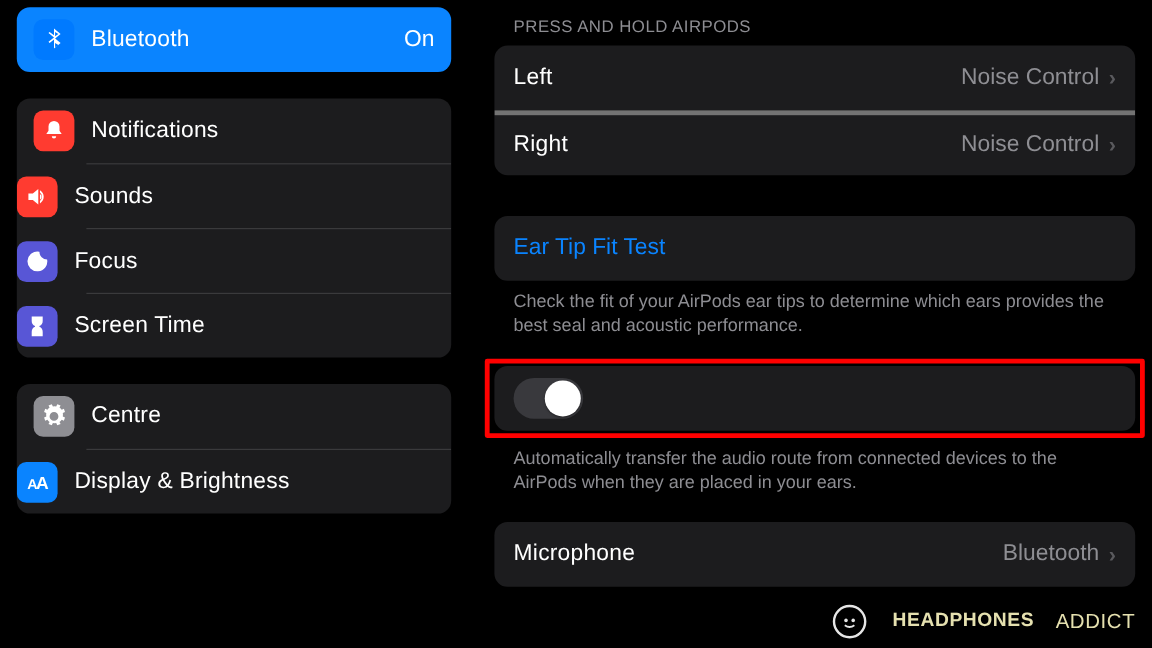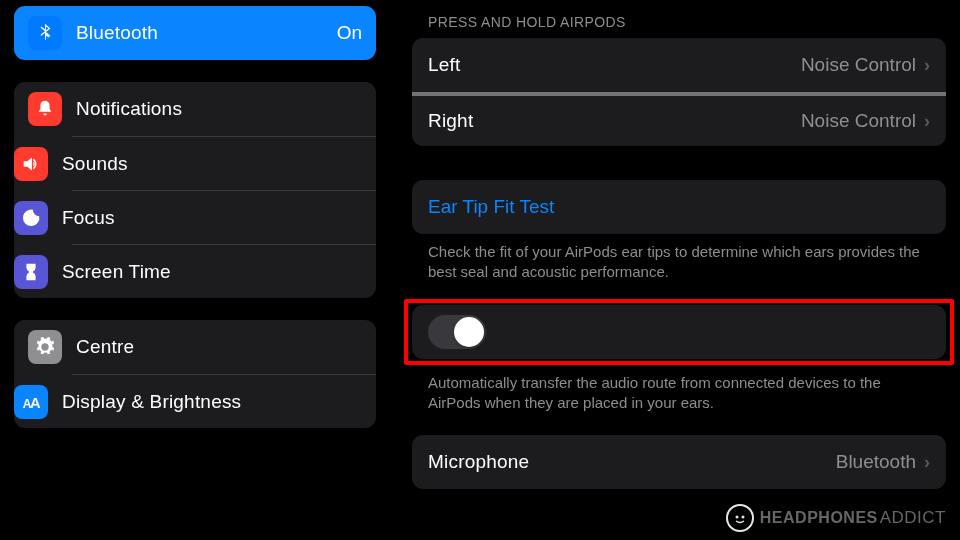--- a/index.html
+++ b/index.html
@@ -28,21 +28,21 @@
     .main-row + .main-row{border-top:4px solid #737373}
     .main-row .row-label{font-size:19px}
     .row-detail{color:#8e8e93;font-size:19px;margin-right:8px}
     .chev{color:#5a5a5e;font-size:18px;font-weight:600}
     .link-row{padding:0 16px;height:54px;display:flex;align-items:center;cursor:pointer}
     .link-text{color:#0a84ff;font-size:19px}
     .footer-text{color:#8d8d92;font-size:15px;line-height:1.35;padding:8px 16px 0}
     .toggle{width:58px;height:34px;border-radius:17px;background:#39393d;position:relative;flex-shrink:0}
     .toggle .knob{position:absolute;width:30px;height:30px;border-radius:50%;background:#fff;top:2px;right:2px;box-shadow:0 1px 2px rgba(0,0,0,.4)}
     .highlight-box{position:absolute;border:4px solid #ff0000;border-radius:2px;pointer-events:none}
-    .watermark{position:absolute;right:14px;bottom:8px;display:flex;align-items:center;gap:6px;color:#737373;opacity:.9}
+    .watermark{position:absolute;right:14px;bottom:8px;display:flex;align-items:center;gap:22px;color:#fef9c3;opacity:.9}
     .watermark .wlogo{width:28px;height:28px;border:2px solid #fff;border-radius:50%;position:relative}
     .watermark .wtext1{font-size:16px;font-weight:700;letter-spacing:.5px}
     .watermark .wtext2{font-size:17px;font-weight:400;letter-spacing:.5px;margin-left:-4px}
     svg{width:22px;height:22px}
     .svg-white{fill:#fff}
   </style>
 </head>
 <body>
 
 <div class="sidebar">

